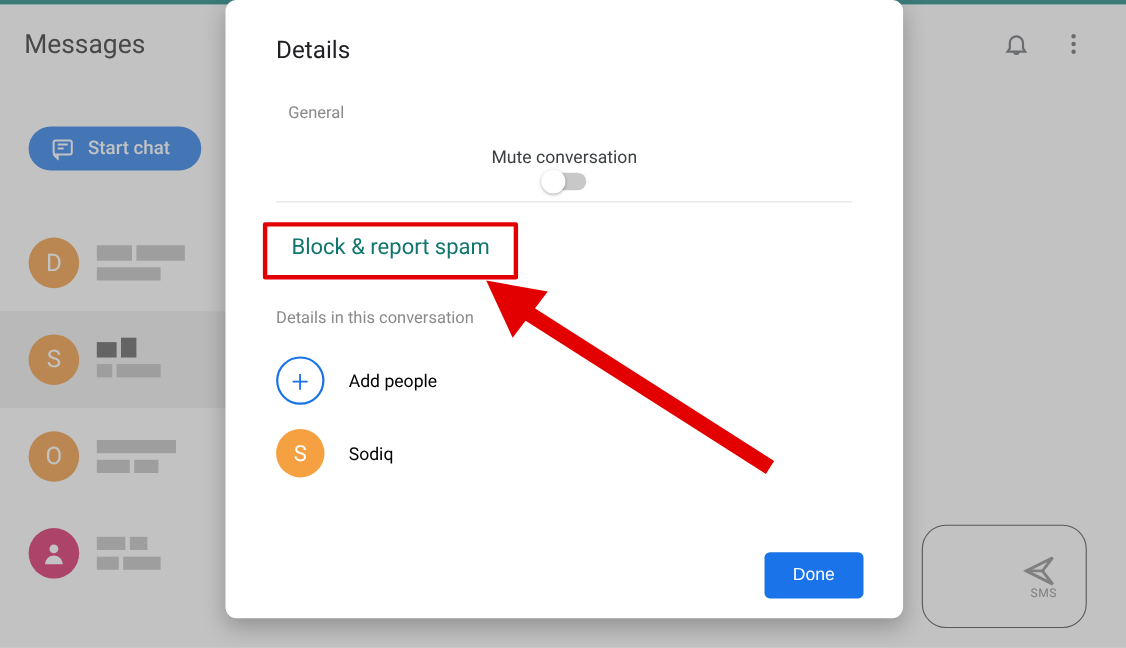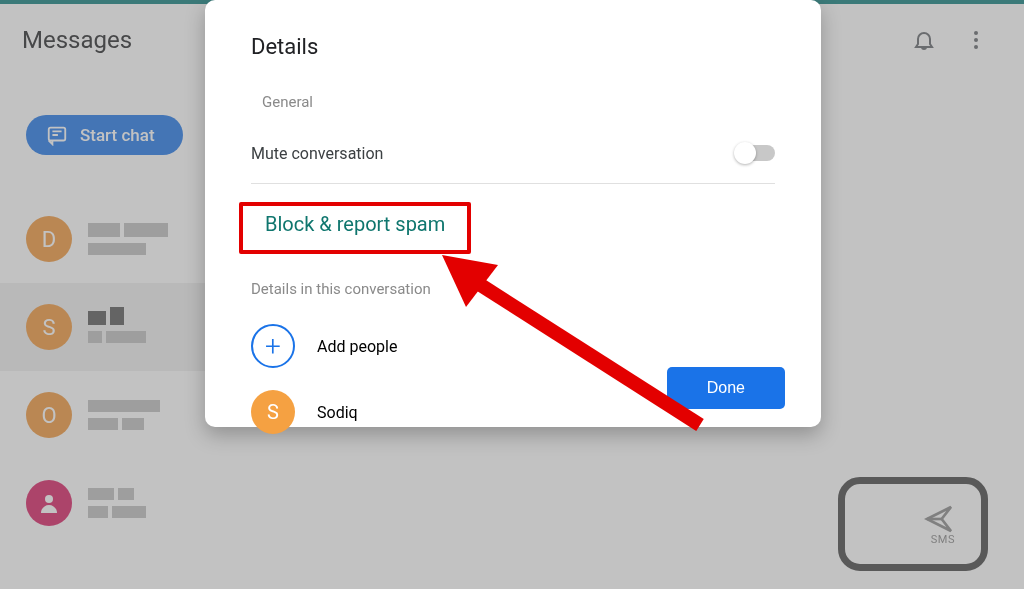--- a/index.html
+++ b/index.html
@@ -15,37 +15,37 @@
   .start-chat { position:absolute; top:115px; left:26px; height:40px; padding:0 28px 0 20px; border-radius:28px; background:#1a73e8; color:#fff; display:flex; align-items:center; gap:12px; font-size:17px; font-weight:500;}
   .start-chat svg { width:22px; height:22px; }
   .convlist { position:absolute; top:195px; left:0; width:205px; }
   .conv { display:flex; align-items:center; gap:16px; padding:12px 0 12px 26px; height:88px;}
   .avatar { width:46px; height:46px; border-radius:50%; display:flex; align-items:center; justify-content:center; color:#fff; font-size:22px; font-weight:400; flex-shrink:0;}
   .pix { display:flex; flex-direction:column; gap:6px;}
   .pxrow { display:flex; gap:4px;}
   .px { background:#bdbdbd; }
   .conv.sel { background:#eeeeee;}
   
-  .sms { position:absolute; right:36px; bottom:18px; width:150px; height:94px; border:7px solid #404040; border-radius:22px; display:flex; flex-direction:column; align-items:flex-end; justify-content:center; padding-right:26px; color:#878787;}
+  .sms { position:absolute; right:36px; bottom:18px; width:150px; height:94px; border:1px solid #404040; border-radius:22px; display:flex; flex-direction:column; align-items:flex-end; justify-content:center; padding-right:26px; color:#878787;}
   .sms svg { width:32px; height:32px;}
   .sms small { font-size:11px; letter-spacing:0.5px; margin-top:-2px;}
   
-  .modal { position:absolute; top:0; left:205px; width:616px; height:427px; background:#fff; border-radius:10px; box-shadow:0 8px 20px rgba(0,0,0,0.25); z-index:10; padding:34px 46px 0 46px;}
+  .modal { position:absolute; top:0; left:205px; width:616px; height:562px; background:#fff; border-radius:10px; box-shadow:0 8px 20px rgba(0,0,0,0.25); z-index:10; padding:34px 46px 0 46px;}
   .modal h2 { margin:0 0 34px 0; font-size:22px; font-weight:400; color:#202124;}
   .section-label { font-size:15px; color:#8a8a8a; margin:0 0 22px 11px;}
-  .row { display:flex; align-items:center; justify-content:space-between; font-size:16px; color:#3c4043; height:40px;}
+  .row { display:flex; align-items:center; justify-content:space-between; font-size:16px; color:#3c4043; height:40px;flex-direction:column;}
   .toggle { width:40px; height:16px; border-radius:8px; background:#c8c8c8; position:relative;}
   .toggle::after { content:""; position:absolute; top:-3px; left:-1px; width:22px; height:22px; border-radius:50%; background:#fff; box-shadow:0 1px 3px rgba(0,0,0,0.3);}
   .divider { height:1px; background:#e0e0e0; margin:10px 0 0 0;}
   .block-row { margin-top:14px; padding:14px 14px; font-size:20px; color:#0f766e; position:relative;}
   .red-box { position:absolute; border:4px solid #e30000; top:4px; left:-12px; width:232px; height:52px; border-radius:2px; pointer-events:none;}
   .people-label { font-size:15px; color:#8a8a8a; margin:30px 0 20px 0;}
   .people-row { display:flex; align-items:center; gap:22px; height:56px; margin-bottom:10px;}
   .plus-circle { width:44px; height:44px; border-radius:50%; border:2px solid #1a73e8; display:flex; align-items:center; justify-content:center; color:#1a73e8; font-size:28px; font-weight:300;}
-  .done { position:absolute; right:36px; bottom:18px; background:#1a73e8; color:#fff; border:none; border-radius:5px; padding:12px 40px; font-size:16px; font-weight:500;}
+  .done { position:absolute; right:36px; bottom:18px; background:#1a73e8; color:#fff; border:none; border-radius:5px; padding:12px 26px; font-size:16px; font-weight:500;}
   
   .arrow-svg { position:absolute; z-index:11; pointer-events:none;}
 </style>
 </head>
 <body>
 
 <div class="bg">
   <div class="topbar"></div>
 
   <div class="header">

